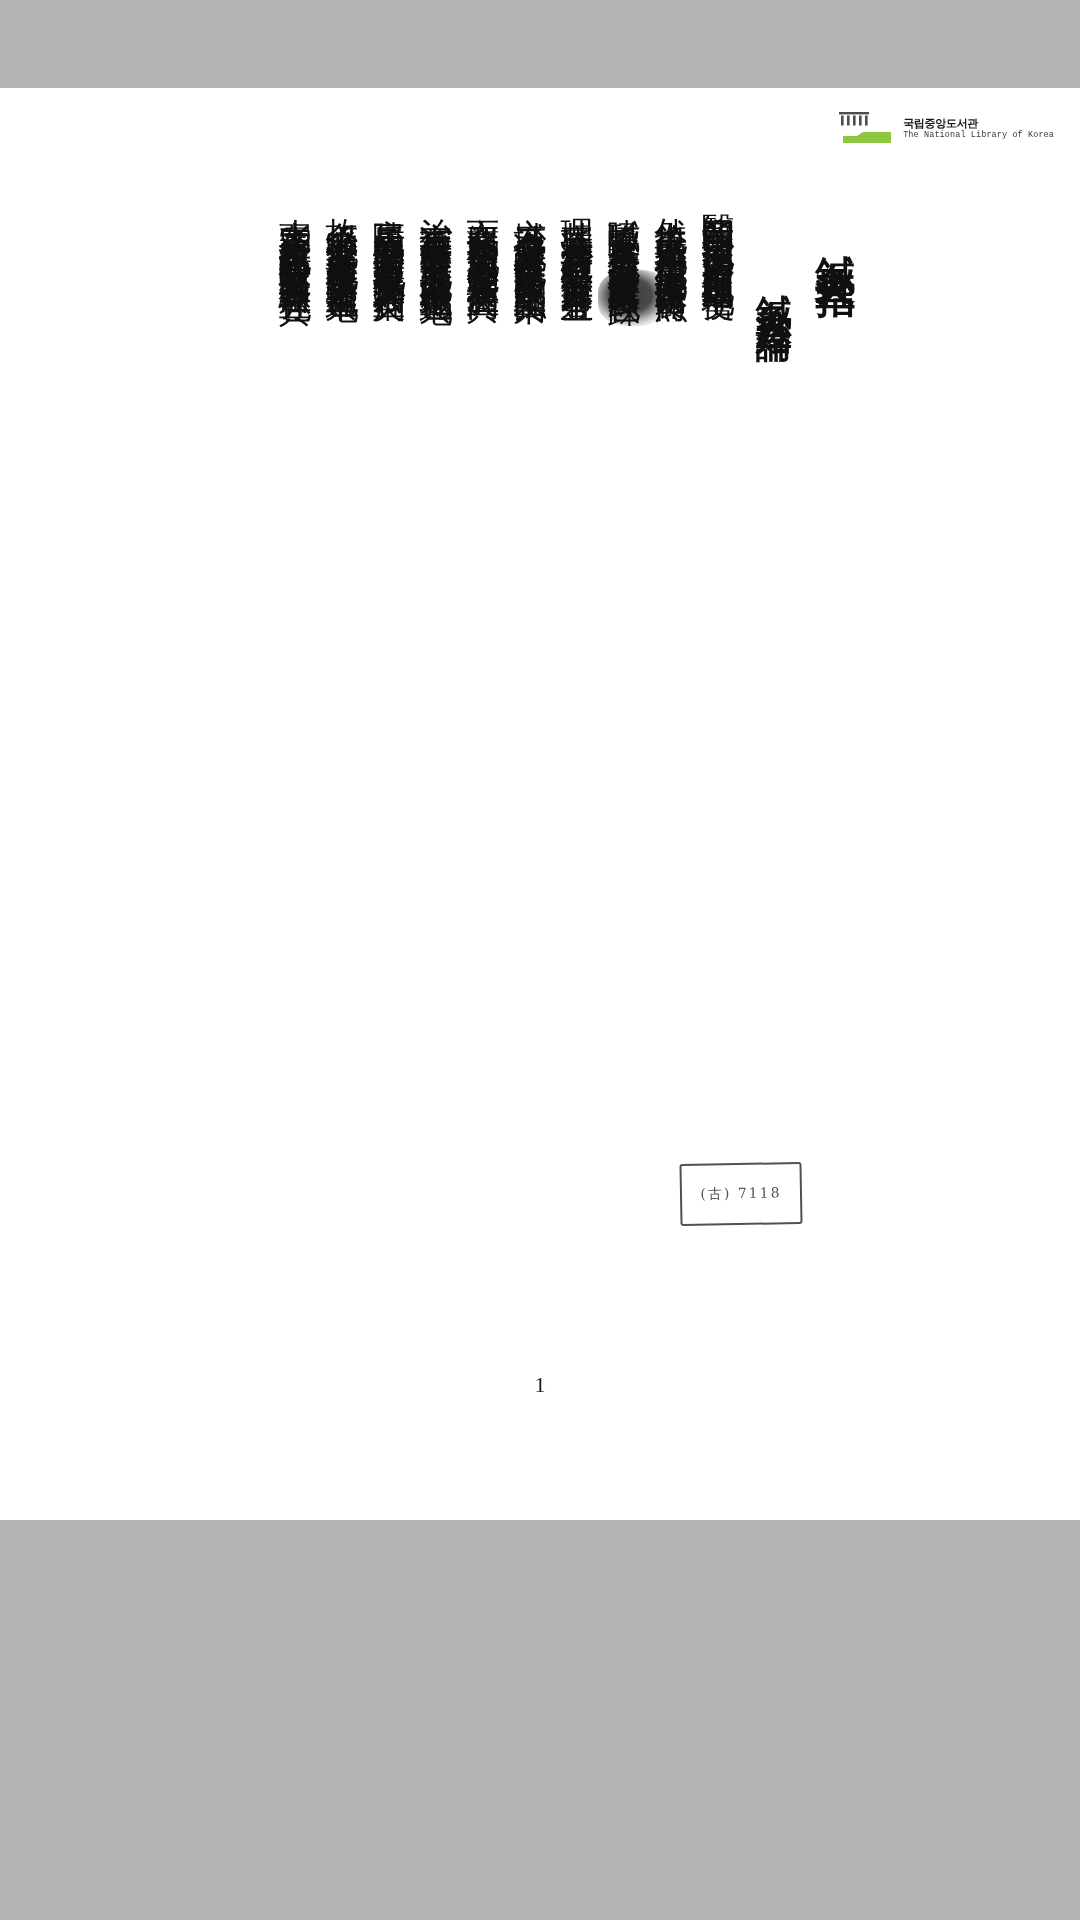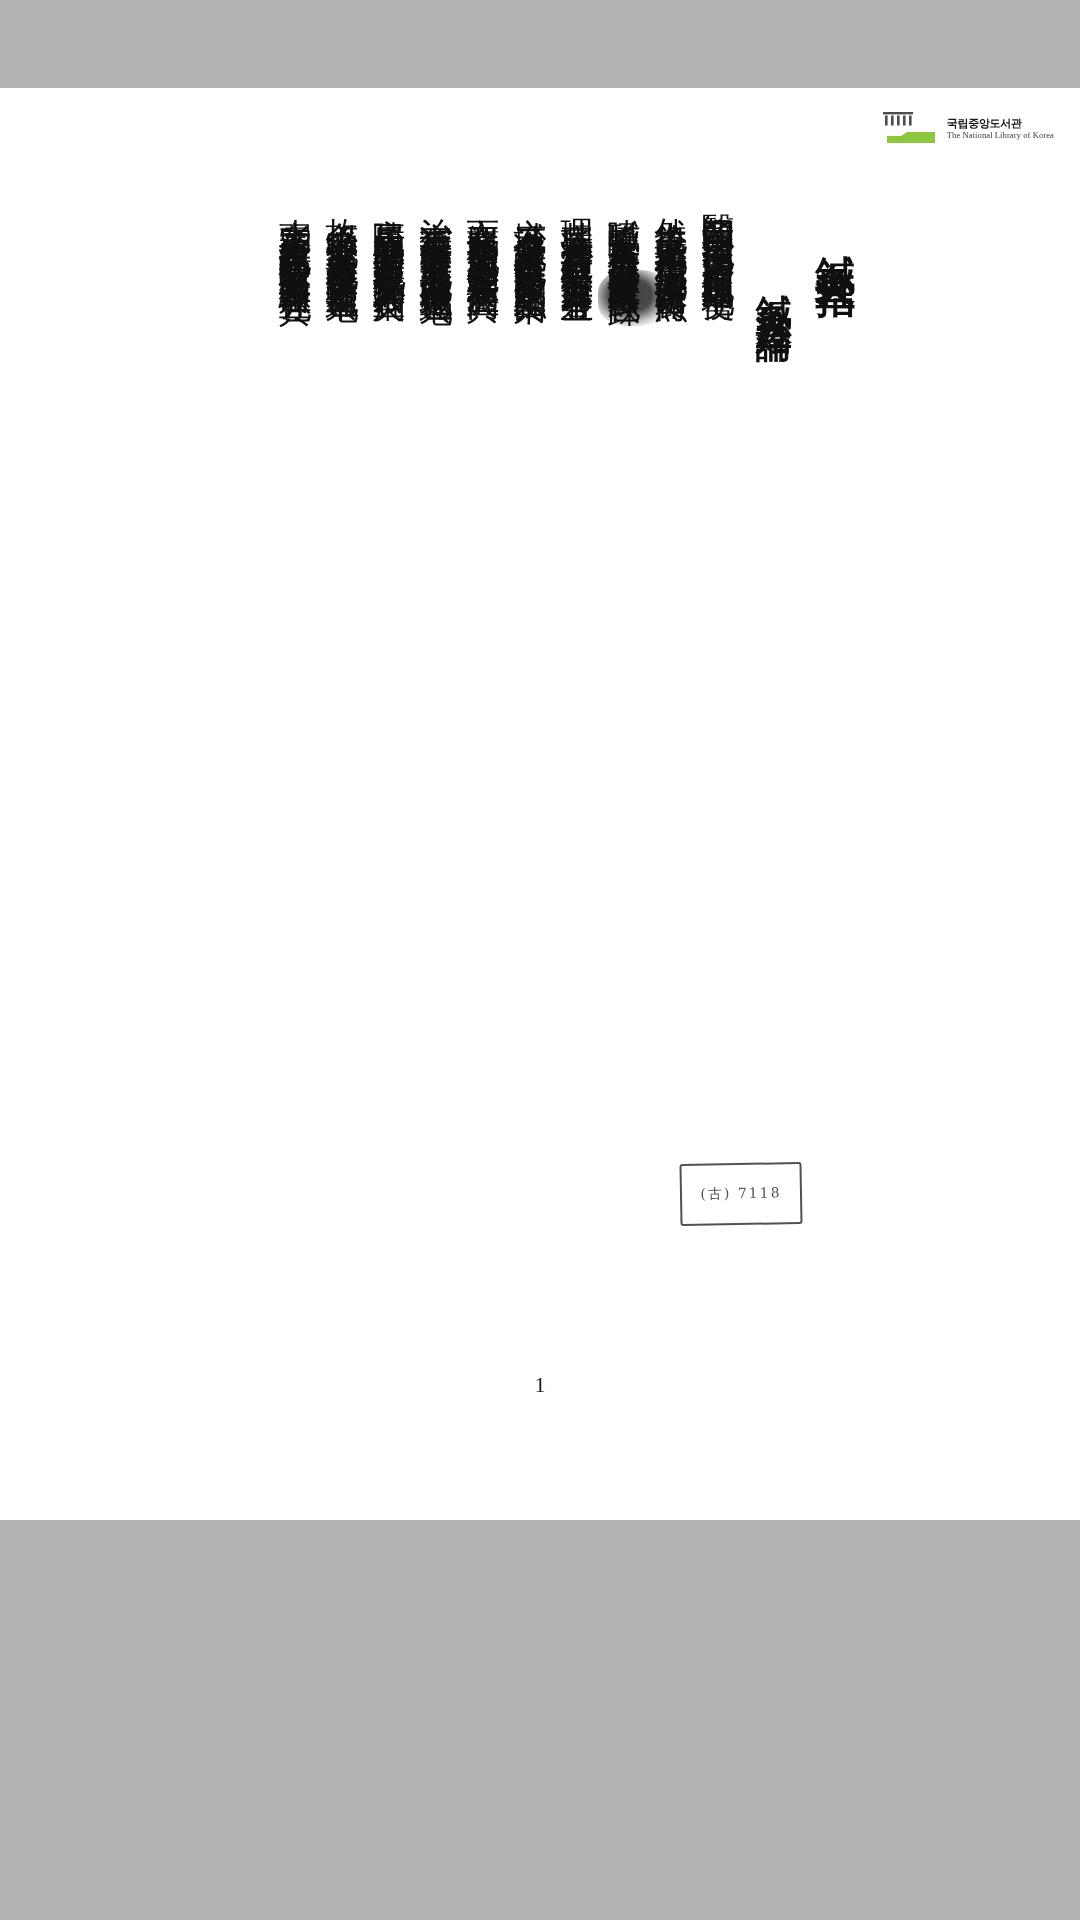--- a/index.html
+++ b/index.html
@@ -59,21 +59,21 @@
     line-height: 1.12;
   }
   .logo-text .kr {
     font-family: "Liberation Sans", sans-serif;
     font-size: 11px;
     font-weight: bold;
     color: #1a1a1a;
     letter-spacing: -0.3px;
   }
   .logo-text .en {
-    font-family: Liberation Serif, serif;
+    font-family: Liberation Mono, monospace;
     font-size: 8.5px;
     color: #3a3a3a;
     letter-spacing: 0.1px;
     margin-top: 2px;
   }
 
   
   .scan {
     position: absolute;
     left: 0;

